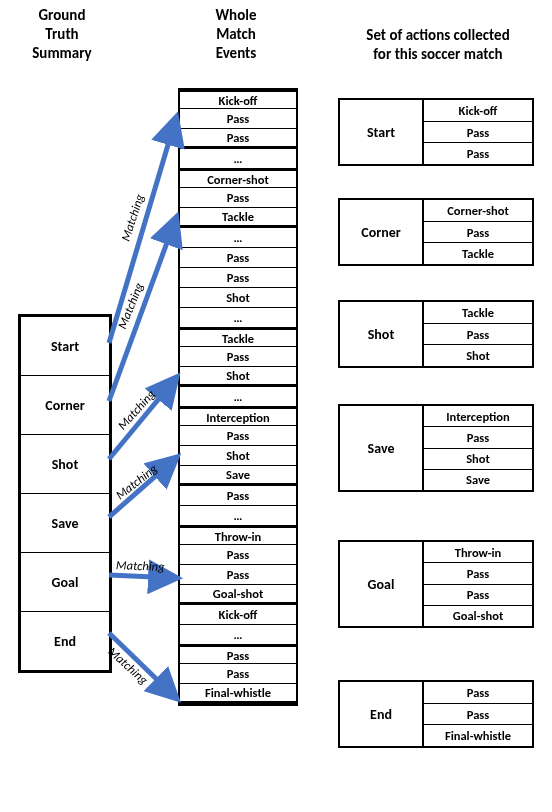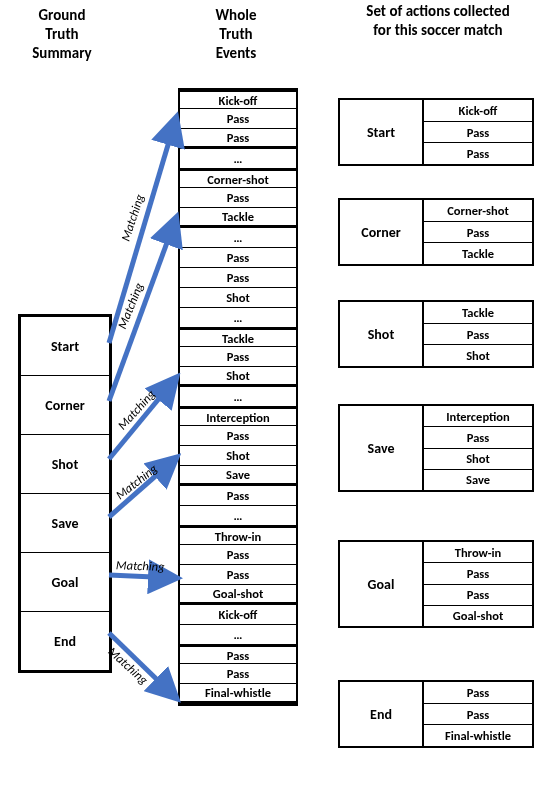--- a/index.html
+++ b/index.html
@@ -118,23 +118,23 @@
 </style>
 </head>
 <body>
 
 <div class="stage">
 
   <div class="col-header" style="left:18px; top:6px; width:88px;">Ground
 Truth
 Summary</div>
   <div class="col-header" style="left:178px; top:6px; width:116px;">Whole
-Truth
+Match
 Events</div>
-  <div class="col-header" style="left:338px; top:2px; width:200px;">Set of actions collected
+  <div class="col-header" style="left:338px; top:26px; width:200px;">Set of actions collected
 for this soccer match</div>
 
   <div class="summary" style="top:314px;" id="summary-box">
       <div class="summary-cell">Start</div>
       <div class="summary-cell">Corner</div>
       <div class="summary-cell">Shot</div>
       <div class="summary-cell">Save</div>
       <div class="summary-cell">Goal</div>
       <div class="summary-cell">End</div>
     </div>

